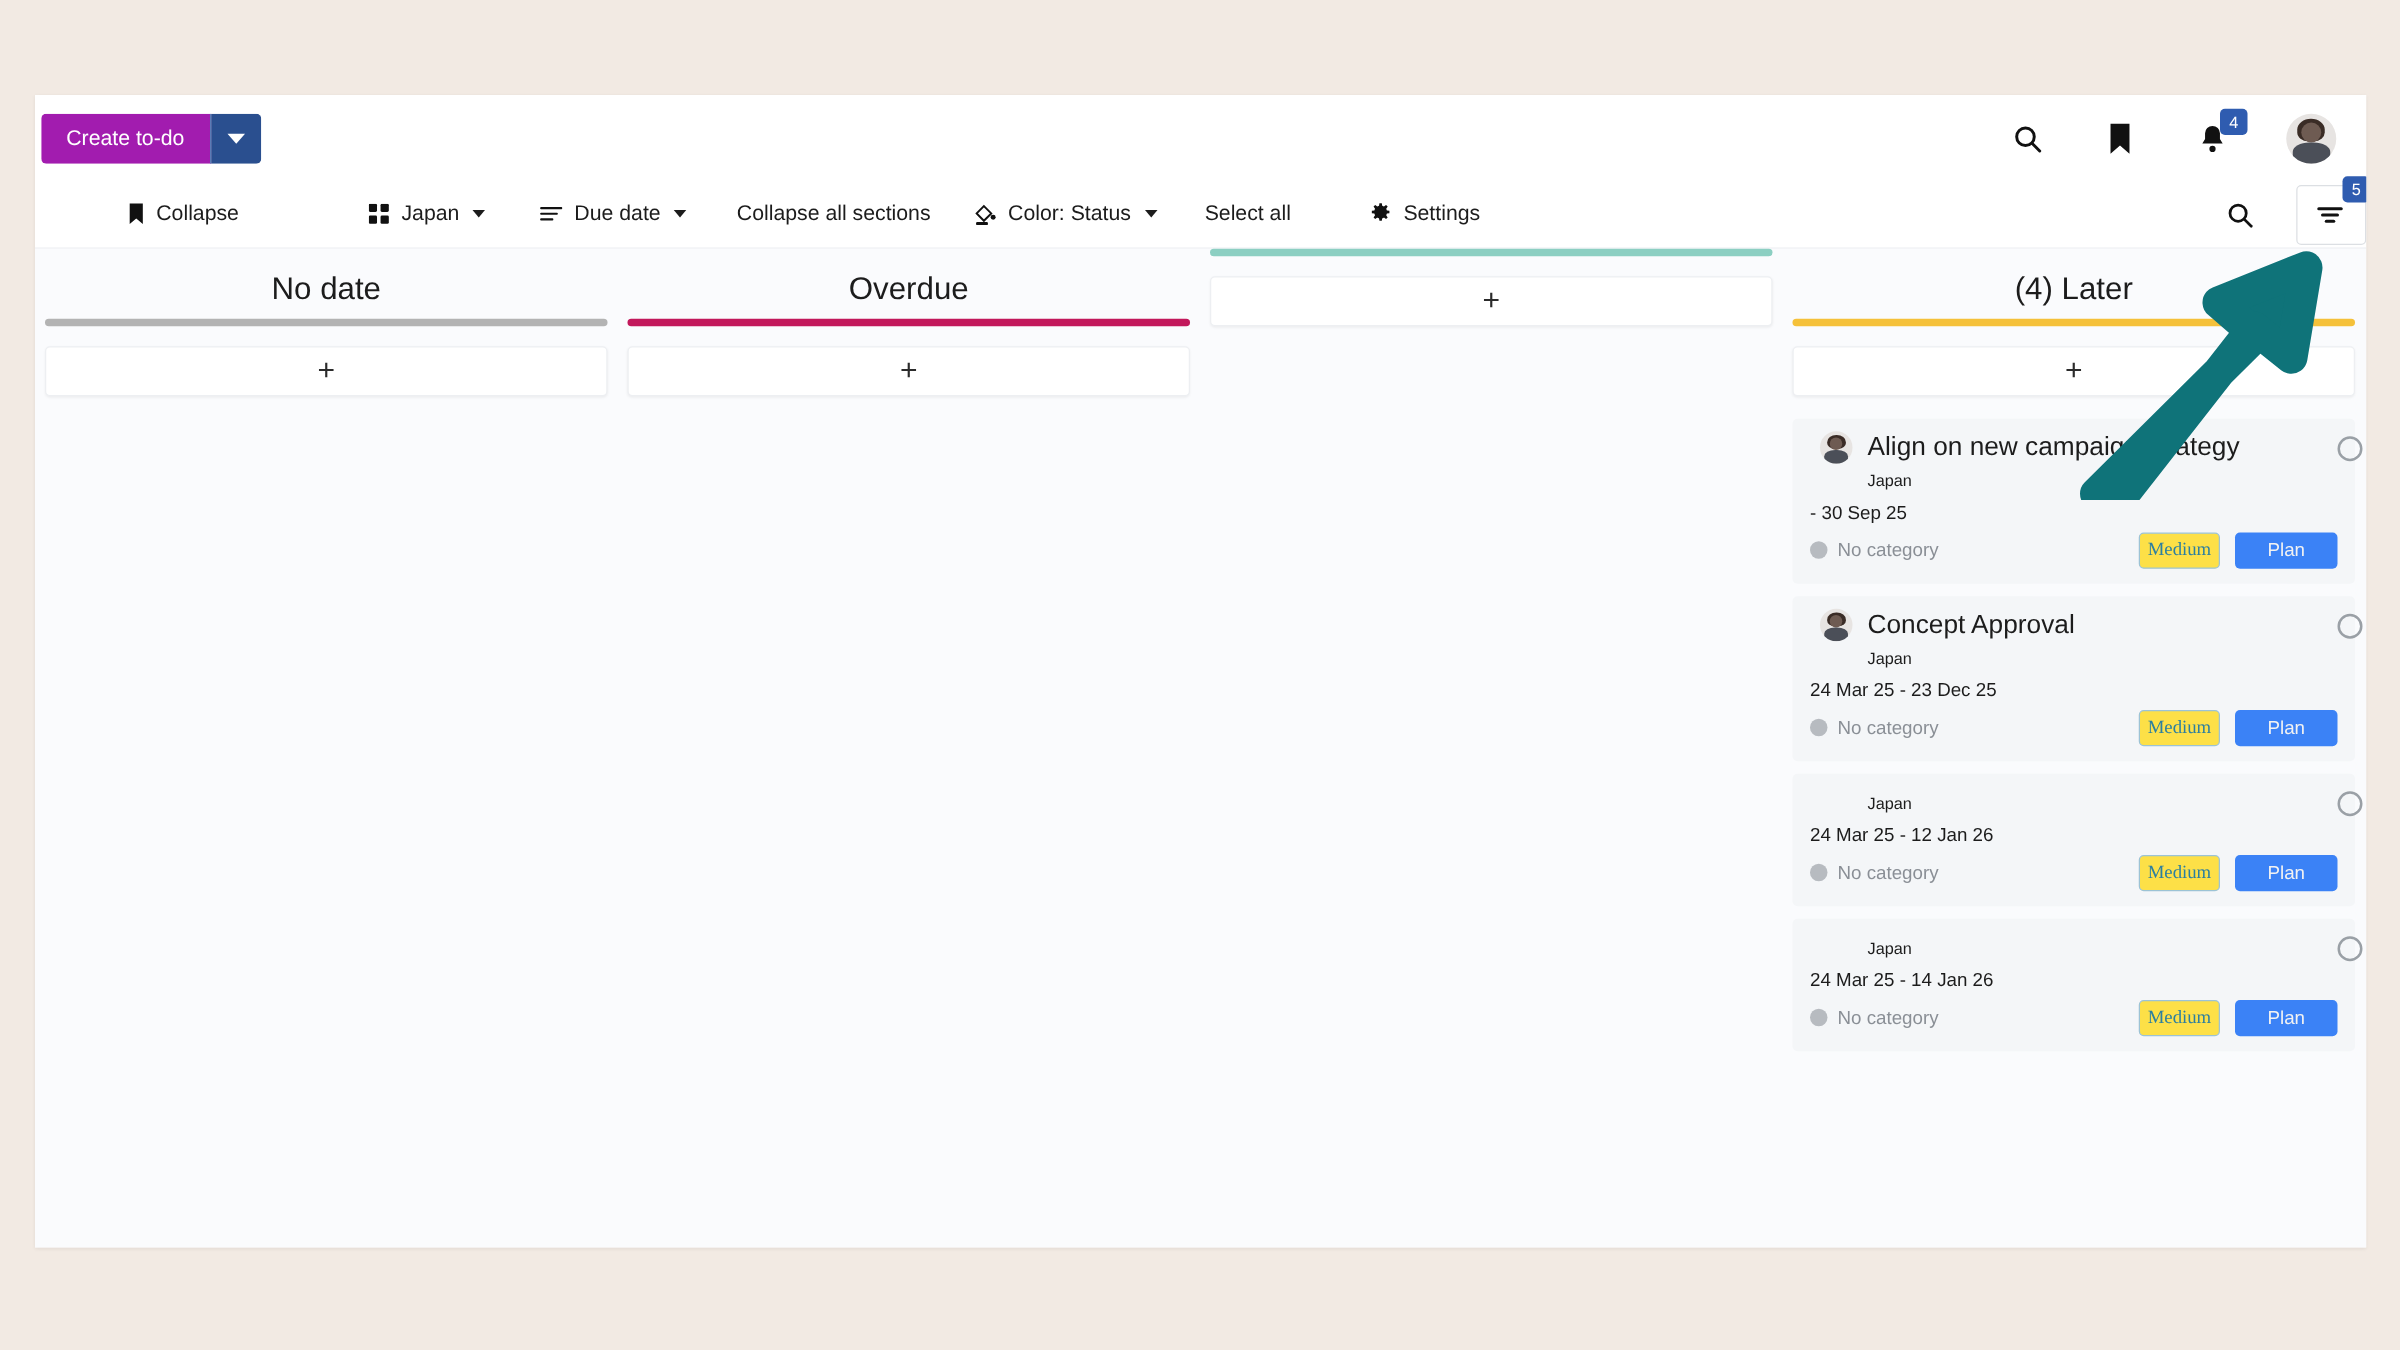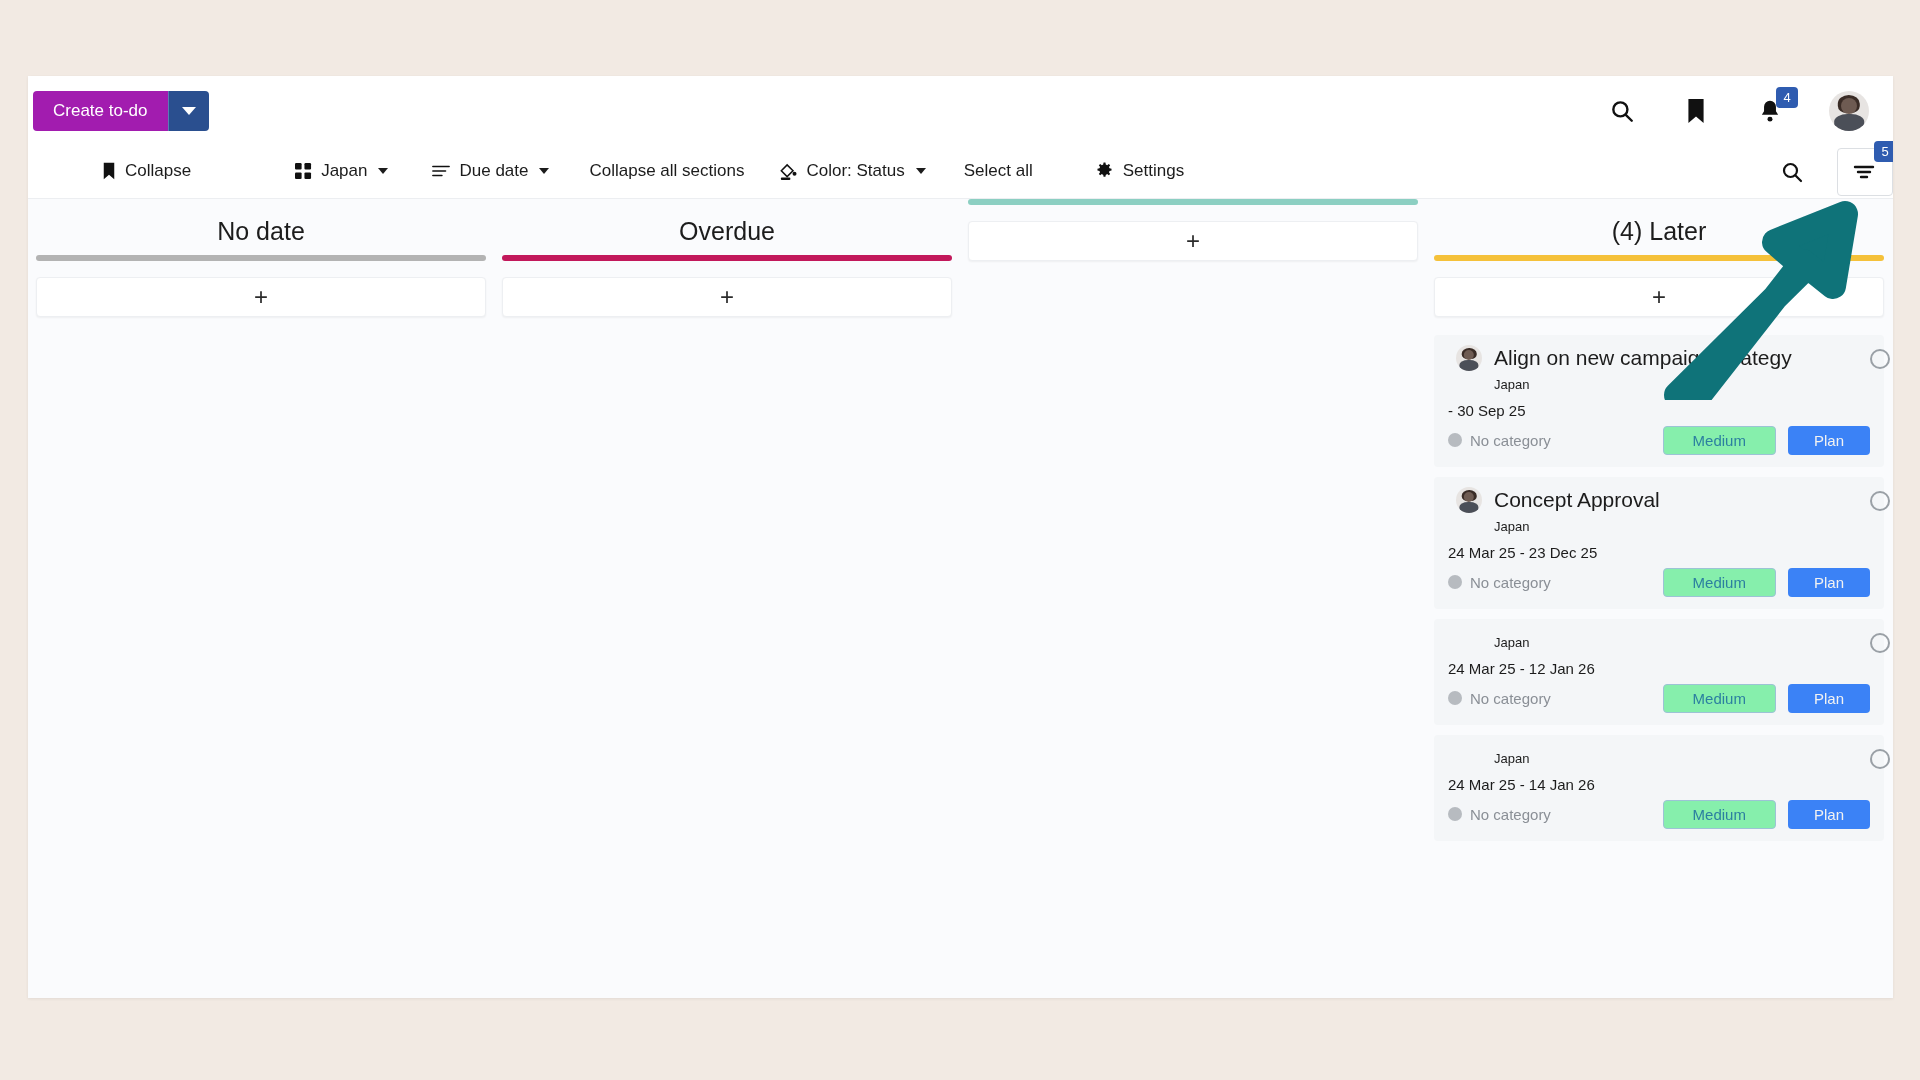--- a/index.html
+++ b/index.html
@@ -293,25 +293,26 @@
   }
   .pill-group {
     margin-left: auto;
     display: flex;
     align-items: center;
     gap: 12px;
   }
   .pill-priority {
     border: 1px solid #9CC3D5;
     color: #2C7FA0;
-    background: #86efac;
+    background: #fde047;
     border-radius: 4px;
     font-size: 15px;
-    padding: 5px 29px;
-    cursor: pointer;
+    padding: 5px 6px;
+    cursor: pointer;
+    font-family: Liberation Serif, serif;
   }
   .pill-status {
     background: #3b82f6;
     color: #F2F2F2;
     border-radius: 4px;
     font-size: 15px;
     padding: 6px 26px;
     cursor: pointer;
     white-space: nowrap;
   }

